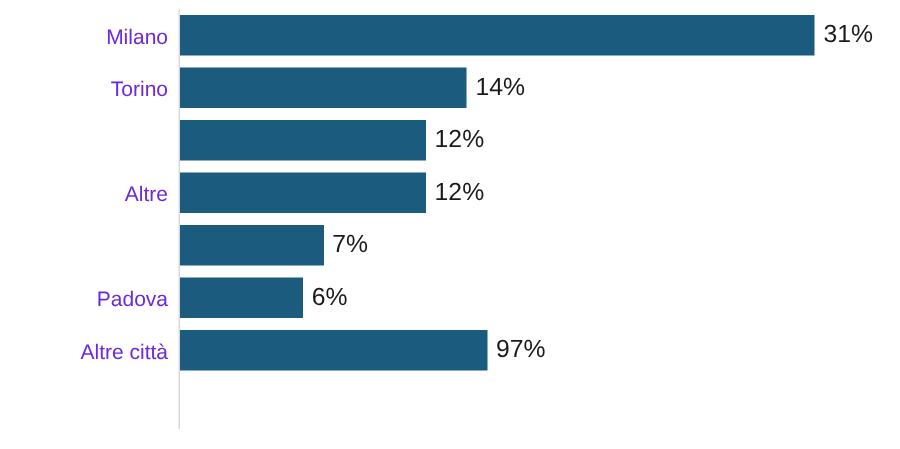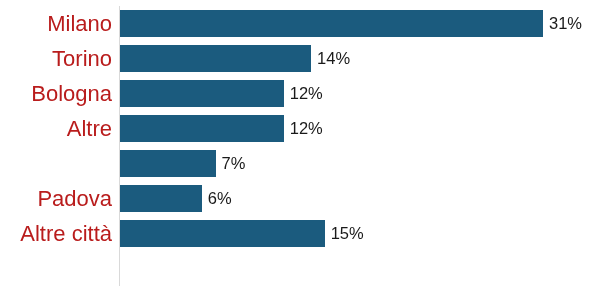--- a/index.html
+++ b/index.html
@@ -56,22 +56,22 @@
 
   .cat-label {
     position: absolute;
     left: 0;
     top: 0;
     width: 112px;
     height: 35px;
     display: flex;
     align-items: center;
     justify-content: flex-end;
-    font-size: 22px;
-    color: #b91c1c;
+    font-size: 14px;
+    color: #6d28d9;
     line-height: 1;
     white-space: nowrap;
   }
 
   .bar-wrap {
     position: absolute;
     left: 120px;
     top: 0;
     height: 35px;
     right: 0;
@@ -113,21 +113,20 @@
 
       <div class="row">
         <div class="cat-label">Torino</div>
         <div class="bar-wrap">
           <div class="bar" style="width: 191.032px; background: rgb(27, 91, 126);"></div>
           <div class="val-label">14%</div>
         </div>
       </div>
 
       <div class="row">
-        <div class="cat-label">Bologna</div>
         <div class="bar-wrap">
           <div class="bar" style="width: 163.742px; background: rgb(27, 91, 126);"></div>
           <div class="val-label">12%</div>
         </div>
       </div>
 
       <div class="row">
         <div class="cat-label">Altre</div>
         <div class="bar-wrap">
           <div class="bar" style="width: 163.742px; background: rgb(27, 91, 126);"></div>
@@ -148,19 +147,19 @@
           <div class="bar" style="width: 81.871px; background: rgb(27, 91, 126);"></div>
           <div class="val-label">6%</div>
         </div>
       </div>
 
 
       <div class="row">
         <div class="cat-label">Altre città</div>
         <div class="bar-wrap">
           <div class="bar" style="width: 204.677px; background: rgb(27, 91, 126);"></div>
-          <div class="val-label">15%</div>
+          <div class="val-label">97%</div>
         </div>
       </div>
 
     </div>
   </div>
 </div>
 
 </body></html>

